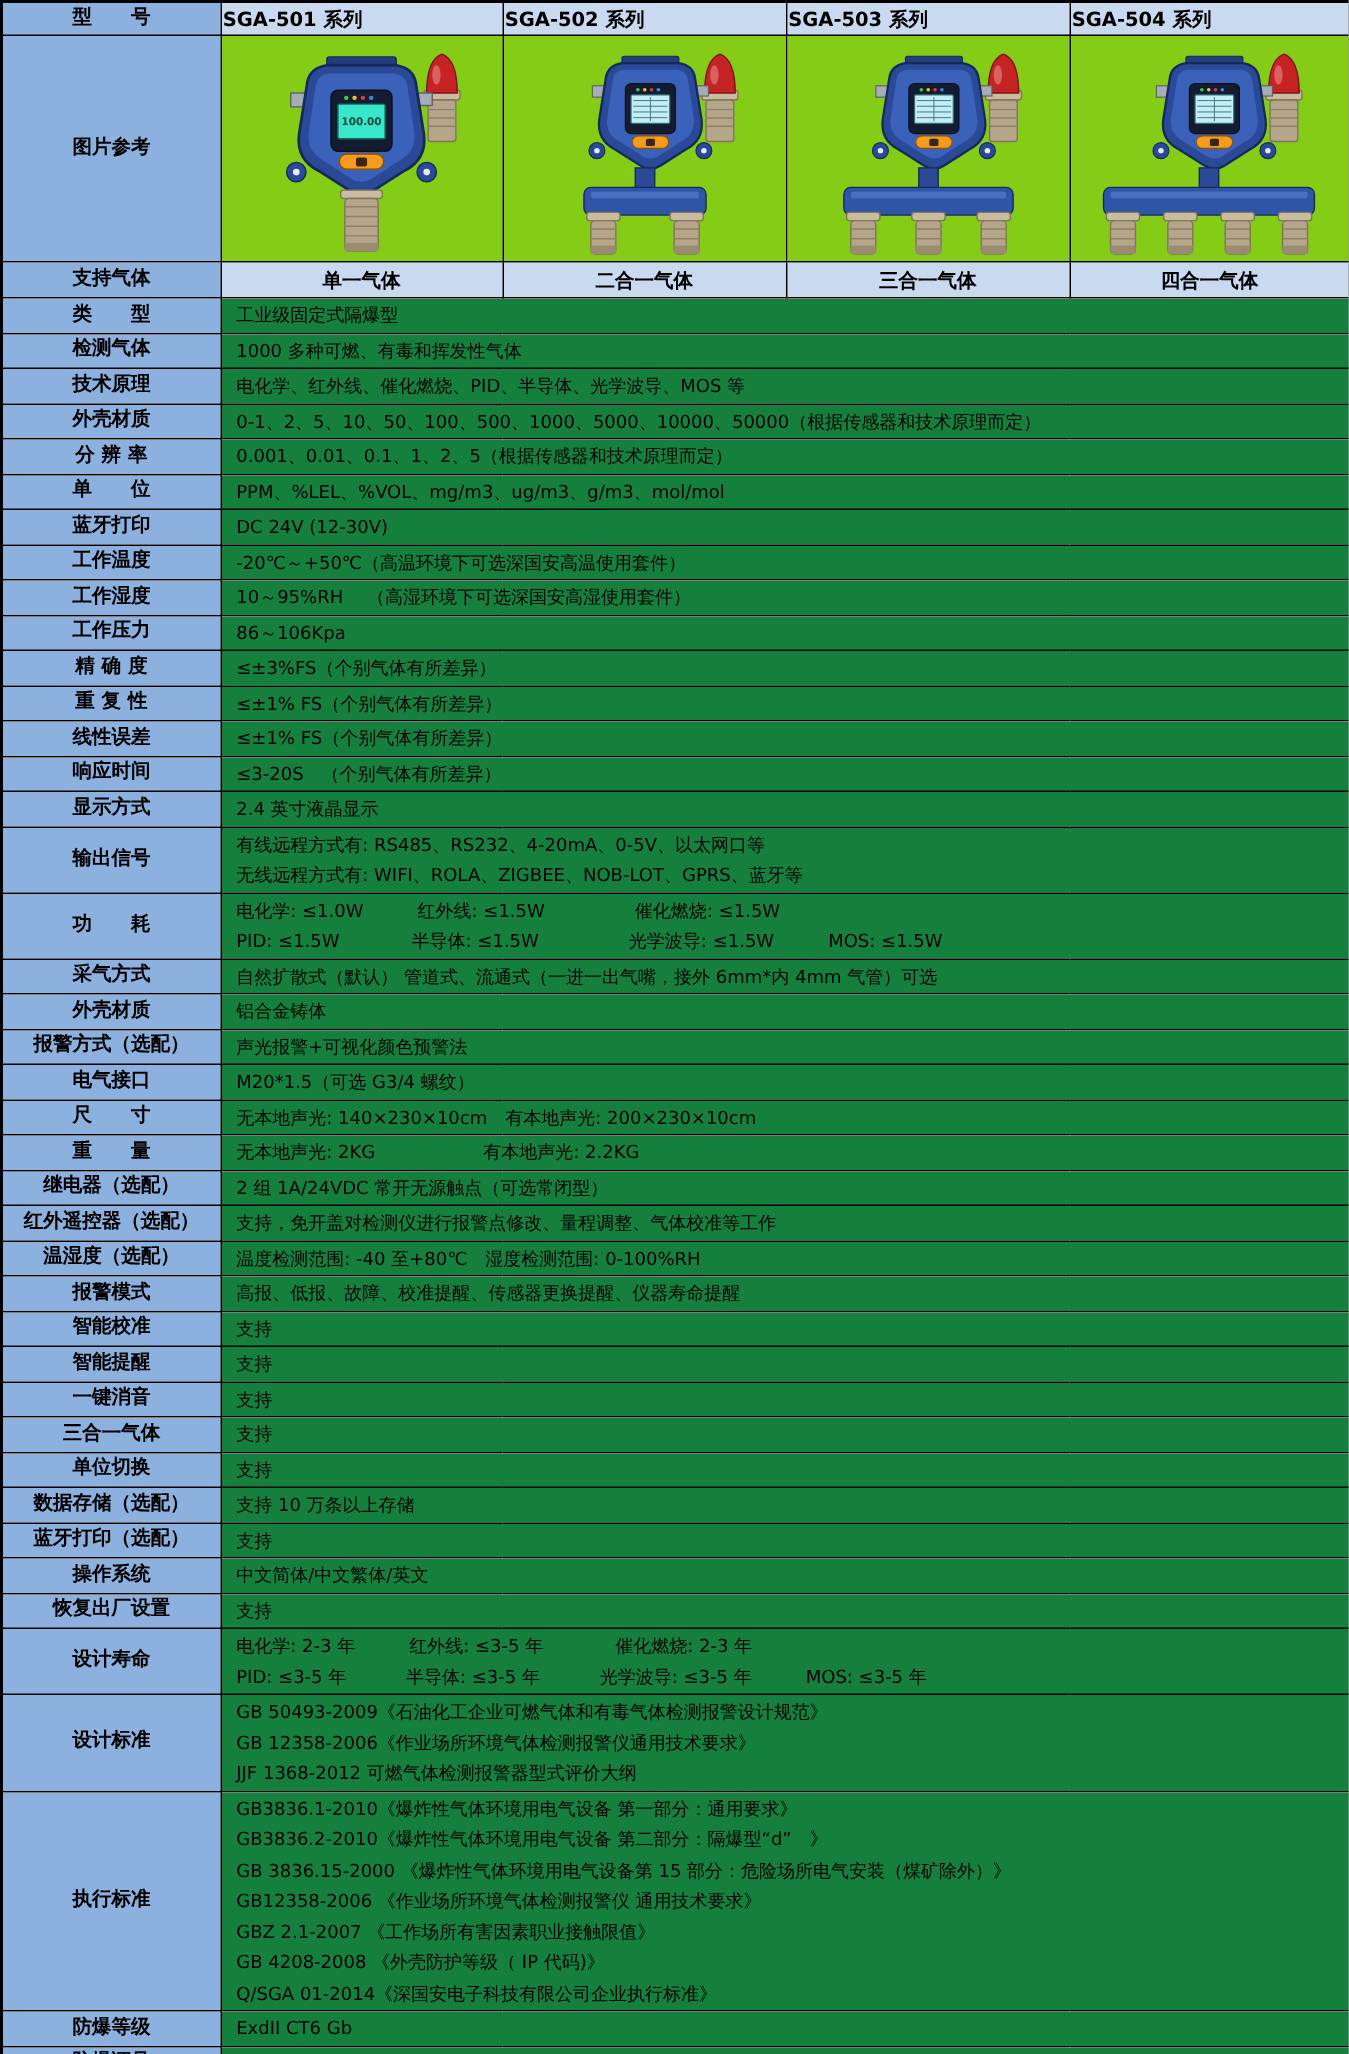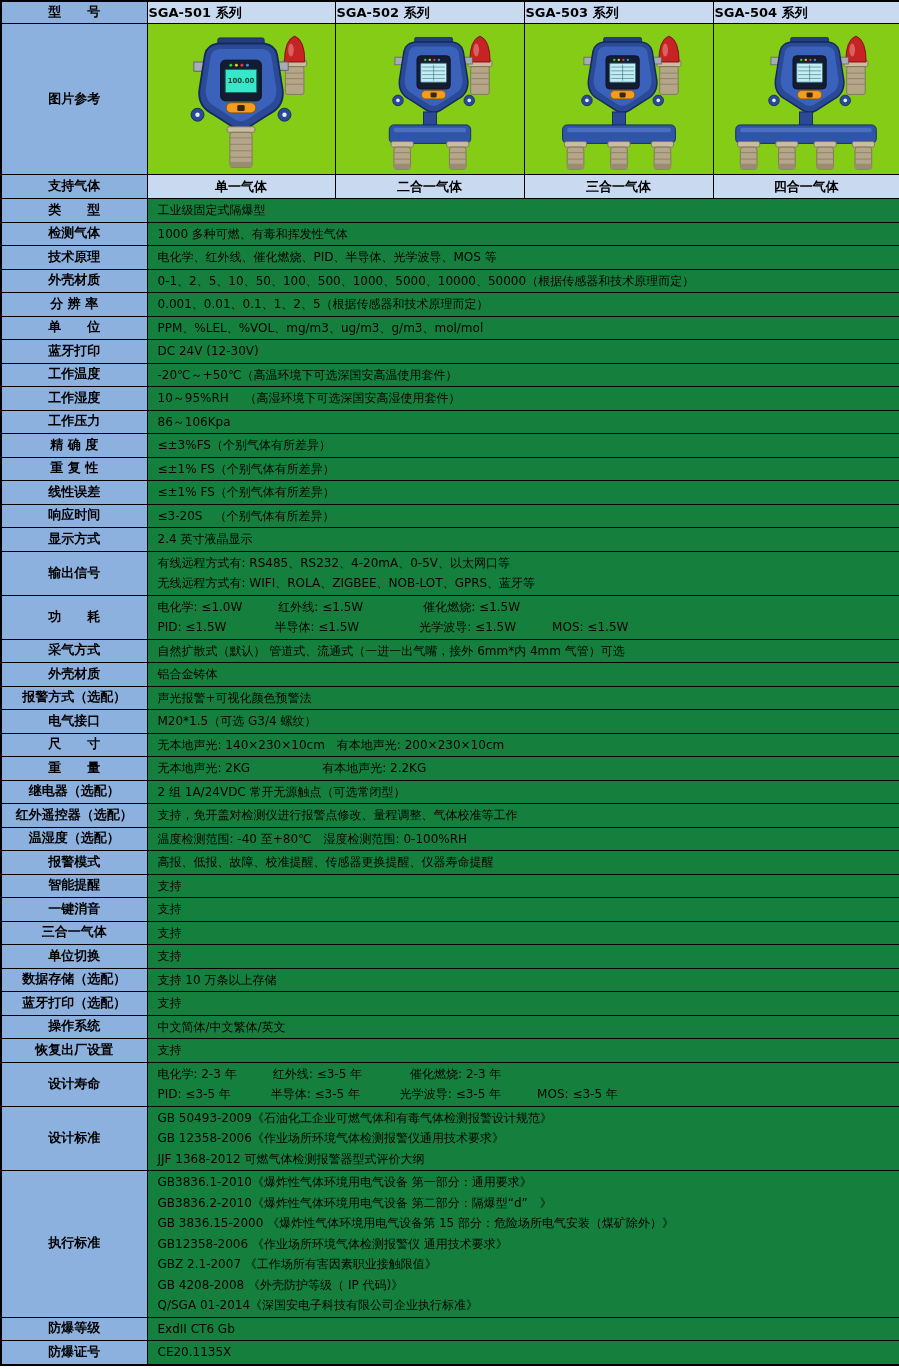--- a/index.html
+++ b/index.html
@@ -439,20 +439,26 @@
           <div class="line">温度检测范围: -40 至+80℃　湿度检测范围: 0-100%RH</div>
         </td>
       </tr>
       <tr>
         <td class="label-cell">报警模式</td>
         <td class="value-cell" colspan="4">
           <div class="line">高报、低报、故障、校准提醒、传感器更换提醒、仪器寿命提醒</div>
         </td>
       </tr>
       <tr>
+        <td class="label-cell">智能校准</td>
+        <td class="value-cell" colspan="4">
+          <div class="line">支持</div>
+        </td>
+      </tr>
+      <tr>
         <td class="label-cell">智能提醒</td>
         <td class="value-cell" colspan="4">
           <div class="line">支持</div>
         </td>
       </tr>
       <tr>
         <td class="label-cell">一键消音</td>
         <td class="value-cell" colspan="4">
           <div class="line">支持</div>
         </td>

